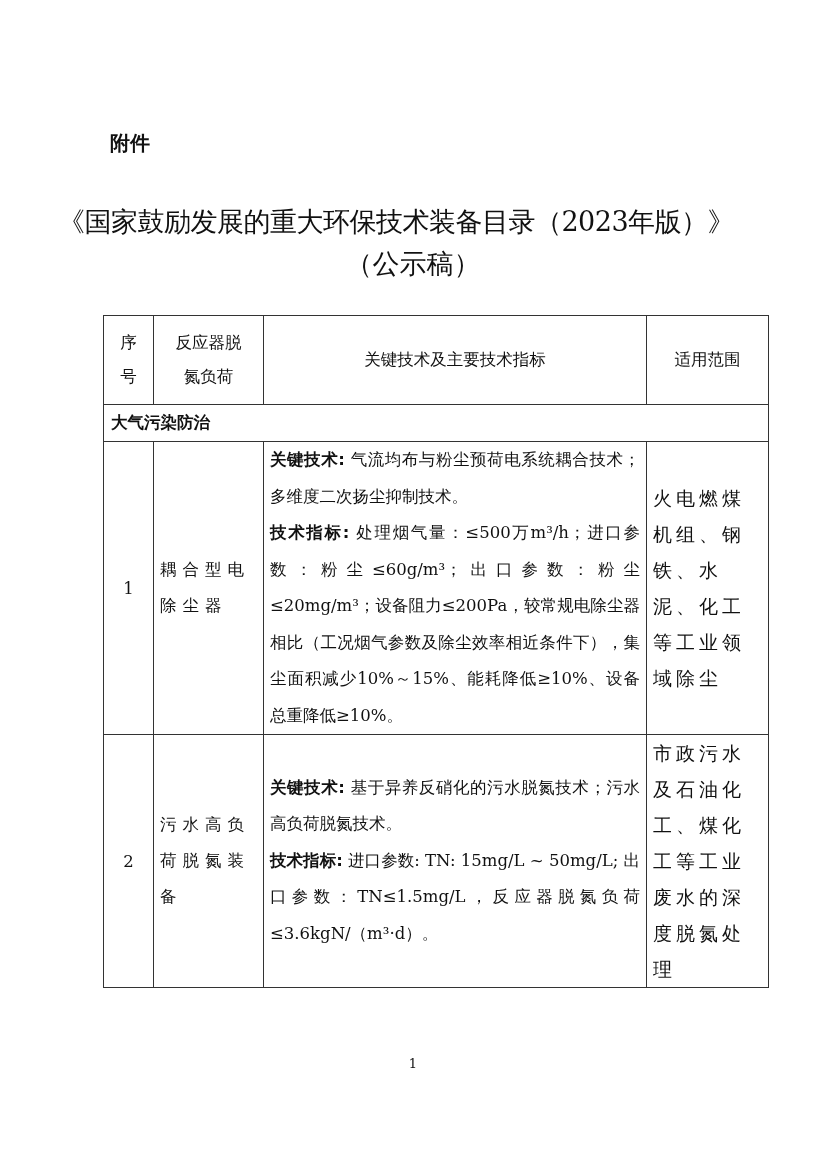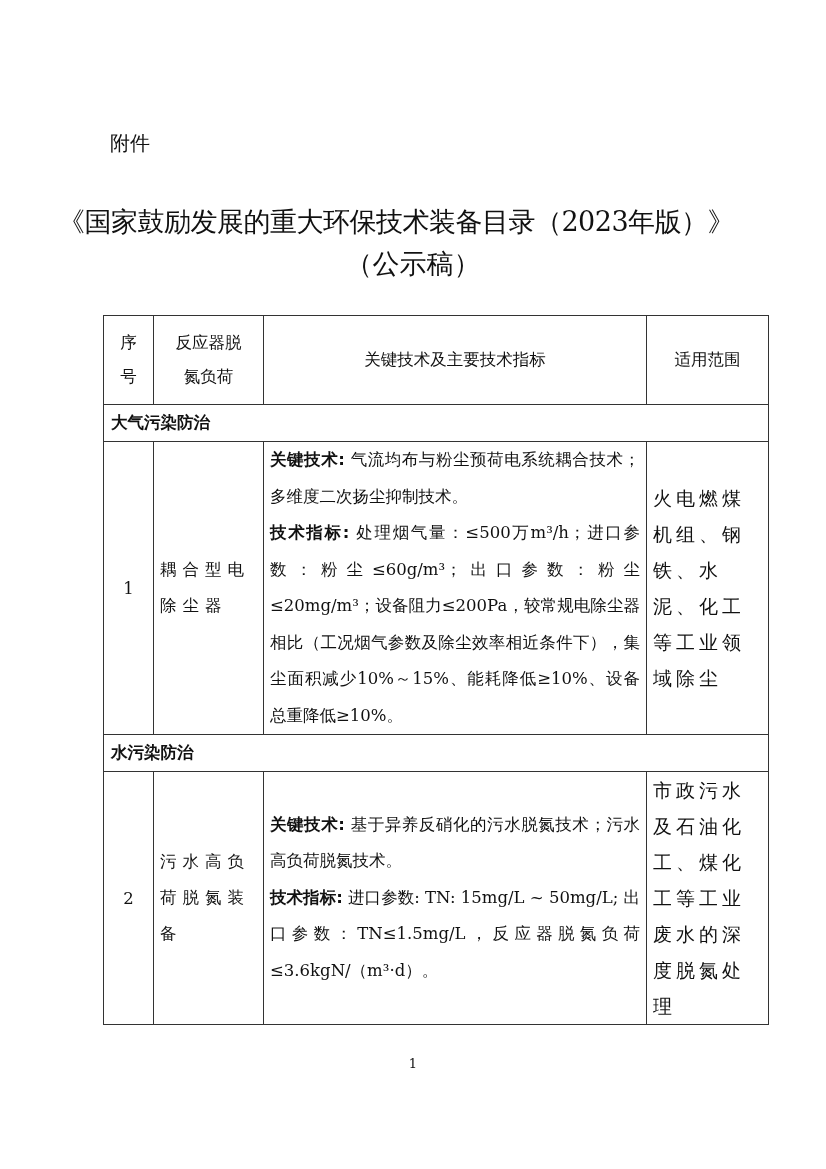--- a/index.html
+++ b/index.html
@@ -1,19 +1,19 @@
 <!DOCTYPE html>
 <html><head>
 <meta charset="utf-8">
 <style>
   html, body { margin: 0; padding: 0; background: #ffffff; }
   body { width: 826px; height: 1169px; position: relative; overflow: hidden;
          font-family: "DejaVu Serif", "Liberation Serif", serif; color: #111; }
   .attach { position: absolute; left: 110px; top: 130px; font-size: 20px;
-            font-family: "DejaVu Sans", sans-serif; }
+            font-family: "DejaVu Sans", sans-serif; font-weight: bold; }
   .title { position: absolute; left: 0; width: 792px; top: 202px; text-align: center;
            font-size: 27px; line-height: 40px; letter-spacing: -0.5px; }
   .subtitle { position: absolute; left: 0; width: 826px; top: 244px; text-align: center;
               font-size: 27px; line-height: 40px; }
   table { position: absolute; left: 103px; top: 315px; width: 665px;
           border-collapse: collapse; table-layout: fixed; }
   td { border: 1.3px solid #333; padding: 0 8px; vertical-align: middle; }
   .hdr td { height: 69px; text-align: center; font-family: "DejaVu Sans", sans-serif;
             font-size: 16.5px; line-height: 34px; padding: 0 4px; }
   .sec td { height: 36px; font-family: "DejaVu Sans", sans-serif; font-weight: bold;
@@ -59,23 +59,20 @@
     <td class="num">1</td>
     <td class="name">耦合型电除尘器</td>
     <td class="body">
       <b>关键技术:</b>
       <span>气流均布与粉尘预荷电系统耦合技术；多维度二次扬尘抑制技术。</span><br>
       <b>技术指标:</b>
       <span>处理烟气量：≤500万m³/h；进口参数：粉尘≤60g/m³；出口参数：粉尘≤20mg/m³；设备阻力≤200Pa，较常规电除尘器相比（工况烟气参数及除尘效率相近条件下），集尘面积减少10%～15%、能耗降低≥10%、设备总重降低≥10%。</span>
     </td>
     <td class="scope">火电燃煤机组、钢铁、水泥、化工等工业领域除尘</td>
   </tr>
-  <tr class="sec">
-    <td colspan="4">水污染防治</td>
-  </tr>
   <tr class="r2">
     <td class="num">2</td>
     <td class="name">污水高负荷脱氮装备</td>
     <td class="body">
       <b>关键技术:</b>
       <span>基于异养反硝化的污水脱氮技术；污水高负荷脱氮技术。</span><br>
       <b>技术指标:</b>
       <span>进口参数: TN: 15mg/L ~ 50mg/L; 出口参数：TN≤1.5mg/L，反应器脱氮负荷≤3.6kgN/（m³·d）。</span>
     </td>
     <td class="scope">市政污水及石油化工、煤化工等工业废水的深度脱氮处理</td>

